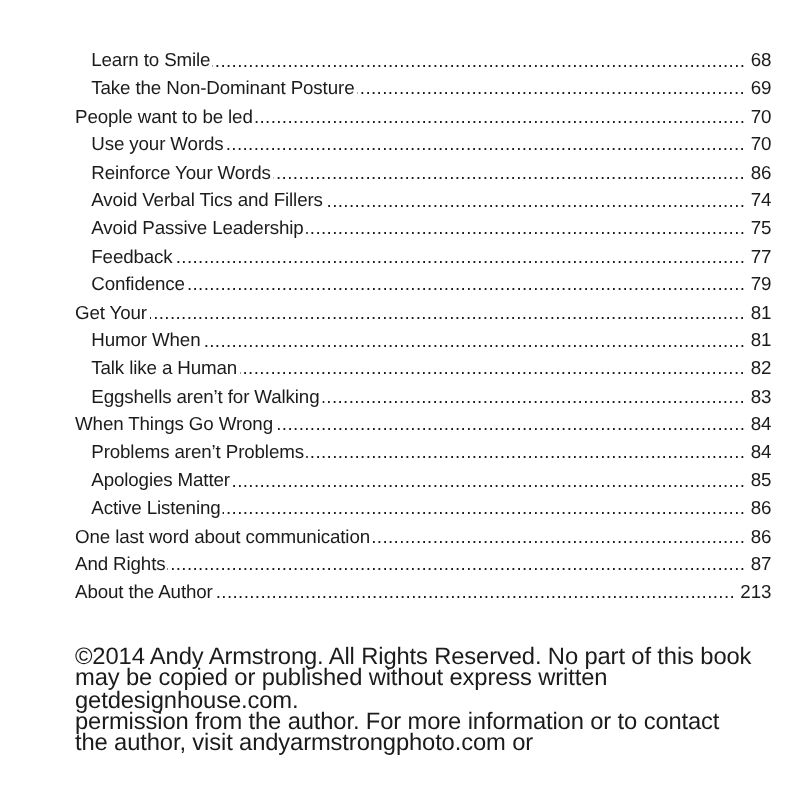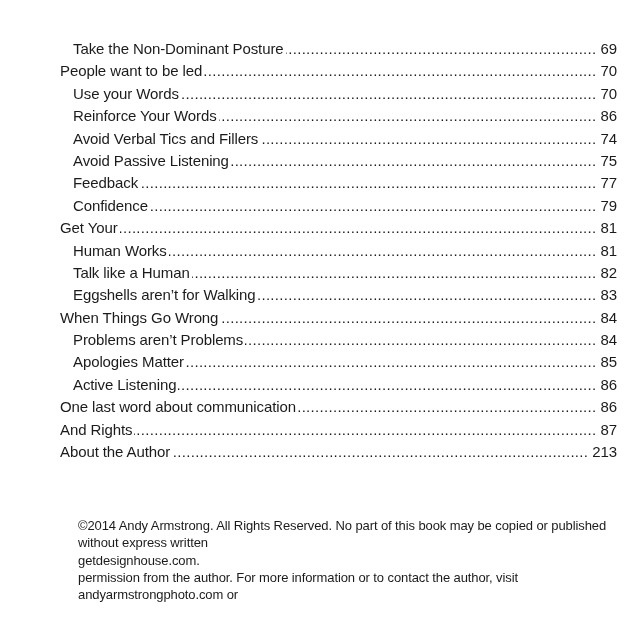--- a/index.html
+++ b/index.html
@@ -53,32 +53,36 @@
   .toc-page {
     flex: 0 0 auto;
     white-space: nowrap;
     text-align: right;
   }
   .footer {
     position: absolute;
     top: 517px;
     left: 60px;
     width: 545px;
-    font-size: 13px;
+    font-size: 19px;
     line-height: 17.3px;
     letter-spacing: -0.1px;
-    margin-left: 18px;
   }
 </style>
 </head>
 <body>
 
 <div class="page">
 
   <div class="toc" id="toc-list">
+      <div class="toc-row level-2">
+        <span class="toc-title">Learn to Smile</span>
+        <span class="toc-dots"></span>
+        <span class="toc-page">68</span>
+      </div>
       <div class="toc-row level-2">
         <span class="toc-title">Take the Non-Dominant Posture</span>
         <span class="toc-dots"></span>
         <span class="toc-page">69</span>
       </div>
       <div class="toc-row level-1">
         <span class="toc-title">People want to be led</span>
         <span class="toc-dots"></span>
         <span class="toc-page">70</span>
       </div>
@@ -91,41 +95,41 @@
         <span class="toc-title">Reinforce Your Words</span>
         <span class="toc-dots"></span>
         <span class="toc-page">86</span>
       </div>
       <div class="toc-row level-2">
         <span class="toc-title">Avoid Verbal Tics and Fillers</span>
         <span class="toc-dots"></span>
         <span class="toc-page">74</span>
       </div>
       <div class="toc-row level-2">
-        <span class="toc-title">Avoid Passive Listening</span>
+        <span class="toc-title">Avoid Passive Leadership</span>
         <span class="toc-dots"></span>
         <span class="toc-page">75</span>
       </div>
       <div class="toc-row level-2">
         <span class="toc-title">Feedback</span>
         <span class="toc-dots"></span>
         <span class="toc-page">77</span>
       </div>
       <div class="toc-row level-2">
         <span class="toc-title">Confidence</span>
         <span class="toc-dots"></span>
         <span class="toc-page">79</span>
       </div>
       <div class="toc-row level-1">
         <span class="toc-title">Get Your</span>
         <span class="toc-dots"></span>
         <span class="toc-page">81</span>
       </div>
       <div class="toc-row level-2">
-        <span class="toc-title">Human Works</span>
+        <span class="toc-title">Humor When</span>
         <span class="toc-dots"></span>
         <span class="toc-page">81</span>
       </div>
       <div class="toc-row level-2">
         <span class="toc-title">Talk like a Human</span>
         <span class="toc-dots"></span>
         <span class="toc-page">82</span>
       </div>
       <div class="toc-row level-2">
         <span class="toc-title">Eggshells aren’t for Walking</span>

